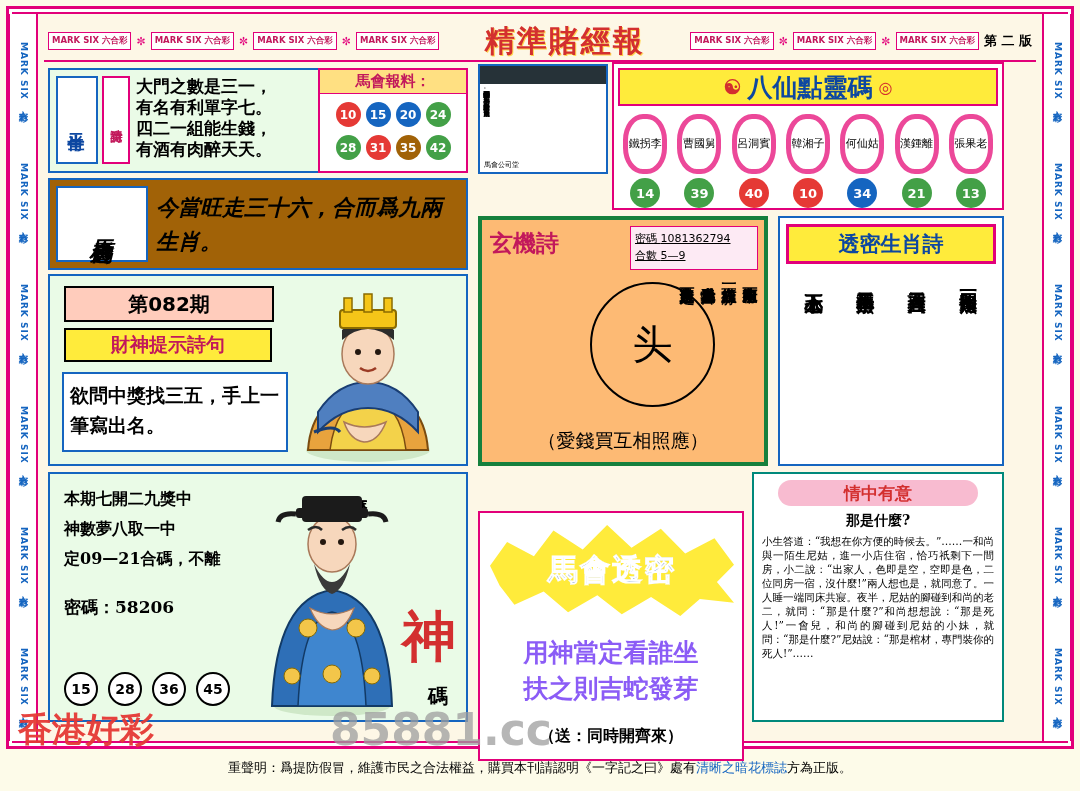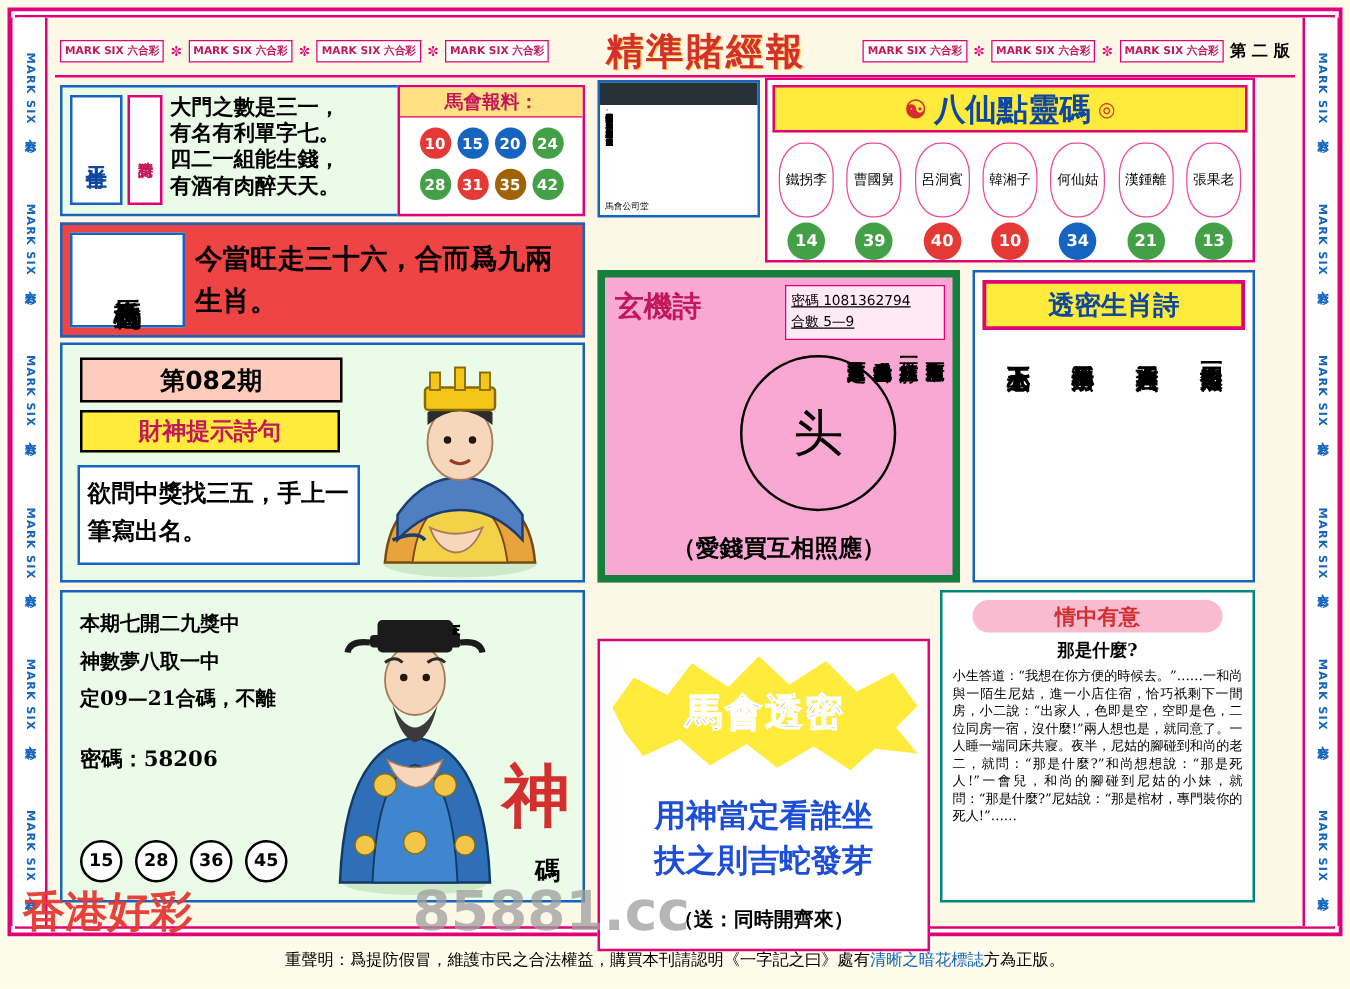--- a/index.html
+++ b/index.html
@@ -113,33 +113,33 @@
   #baxian-box{ left:612px; top:62px; width:392px; height:148px; border:2px solid #e2007a; background:#fff; }
   #baxian-box .hd{
     height:38px; margin:4px; background:#ffeb3b; border:2px solid #e2007a;
     display:flex;align-items:center;justify-content:center;gap:6px;
     font-size:25px;font-weight:bold;color:#0d47a1;
     font-family:"DejaVu Serif","Liberation Serif",serif;
   }
   .bx-grid{ display:flex; justify-content:space-around; padding:4px 4px 0; }
   .bx-col{ width:44px; text-align:center; }
   .bx-name{
-    height:60px; border:1px solid #ec4899; border-radius:20px/26px;
+    height:60px; border:5px solid #ec4899; border-radius:20px/26px;
     background:#ffffff;
     display:flex;align-items:center;justify-content:center;
     font-size:11px; color:#000; line-height:12px;
     font-family:"DejaVu Serif","Liberation Serif",serif;
   }
   .bx-num{
     margin:4px auto 0; width:30px;height:30px;border-radius:50%;
     display:flex;align-items:center;justify-content:center;
     color:#fff;font-size:13px;font-weight:bold;
   }
   
-  #mahui-box{ left:48px; top:178px; width:420px; height:92px; border:2px solid #1565c0; background:#ef4444; }
+  #mahui-box{ left:48px; top:178px; width:420px; height:92px; border:2px solid #1565c0; background:#a16207;font-style:italic; }
   #mahui-box .tag{
     position:absolute;left:6px;top:6px;width:92px;height:76px;
     border:2px solid #1565c0;background:#fff;
     display:flex;align-items:center;justify-content:center;
     font-size:22px;font-weight:bold;color:#000;letter-spacing:1px;
     font-family:"DejaVu Serif","Liberation Serif",serif;
   }
   #mahui-box .txt{
     position:absolute;left:106px;top:10px;right:6px;
     font-size:22px;line-height:34px;color:#000;font-weight:bold;
@@ -161,21 +161,21 @@
     font-family:"DejaVu Serif","Liberation Serif",serif;
   }
   .issue-poem{
     position:absolute;left:12px;top:96px;width:226px;height:80px;
     background:#fff;border:2px solid #1565c0;
     padding:6px 6px;
     font-size:19px;line-height:30px;color:#000;font-weight:bold;
     font-family:"DejaVu Serif","Liberation Serif",serif;
   }
   
-  #xuanji-box{ left:478px; top:216px; width:290px; height:250px; border:6px solid #15803d; background:#f9a8d4; }
+  #xuanji-box{ left:478px; top:216px; width:290px; height:250px; border:4px solid #15803d; background:#fdba74; }
   #xuanji-box .title{
     position:absolute;left:8px;top:8px;
     font-size:23px;font-weight:bold;color:#c2185b;
     font-family:"DejaVu Serif","Liberation Serif",serif;
   }
   .code-box{
     position:absolute; right:6px; top:6px; width:128px;height:44px;
     border:1px solid #e2007a; background:#fdeaf4;
     font-size:11px;color:#000; padding:3px 4px; line-height:17px;text-decoration:underline;
   }
@@ -191,21 +191,21 @@
     display:flex; flex-direction:row-reverse; gap:4px;
   }
   .xj-verse span{
     writing-mode:vertical-rl; text-orientation:upright;
     font-size:15px;line-height:17px;color:#000;font-weight:bold;
     font-family:"DejaVu Serif","Liberation Serif",serif;
     height:140px;
   }
   .xj-foot{
     position:absolute;left:0;right:0;bottom:8px;text-align:center;
-    font-size:19px;font-weight:bold;color:#000;
+    font-size:19px;font-weight:normal;color:#000;
     font-family:"DejaVu Serif","Liberation Serif",serif;
   }
   
   #toumi-box{ left:778px; top:216px; width:226px; height:250px; border:2px solid #1565c0; background:#fff; }
   #toumi-box .hd{
     margin:6px; height:40px; background:#ffeb3b; border:3px solid #e2007a;
     display:flex;align-items:center;justify-content:center;
     font-size:21px;font-weight:bold;color:#0d47a1;
     font-family:"DejaVu Serif","Liberation Serif",serif;
   }
@@ -261,21 +261,21 @@
     clip-path:polygon(0% 45%,7% 20%,18% 35%,26% 8%,38% 28%,48% 2%,58% 26%,70% 6%,80% 32%,92% 16%,100% 44%,93% 62%,100% 84%,86% 80%,78% 98%,66% 78%,54% 96%,44% 76%,32% 94%,22% 72%,10% 86%,4% 66%);
     display:flex;align-items:center;justify-content:center;
   }
   .burst span{
     font-size:30px;font-weight:bold;color:#0d47a1;letter-spacing:2px;
     font-family:"DejaVu Serif","Liberation Serif",serif;
     -webkit-text-stroke:1px #fff;
   }
   .burst-lines{
     position:absolute; left:0;right:0; top:122px; text-align:center;
-    font-size:25px;line-height:36px;color:#1d4ed8;font-weight:bold;
+    font-size:25px;line-height:36px;color:#8b5cf6;font-weight:bold;
     font-family:"DejaVu Serif","Liberation Serif",serif;
   }
   .burst-foot{
     position:absolute;left:0;right:0;bottom:12px;text-align:center;
     font-size:16px;color:#000;font-weight:bold;
     font-family:"DejaVu Serif","Liberation Serif",serif;
   }
   
   #story-box{ left:752px; top:472px; width:252px; height:250px; border:2px solid #00897b; background:#fff; }
   .story-hd{

